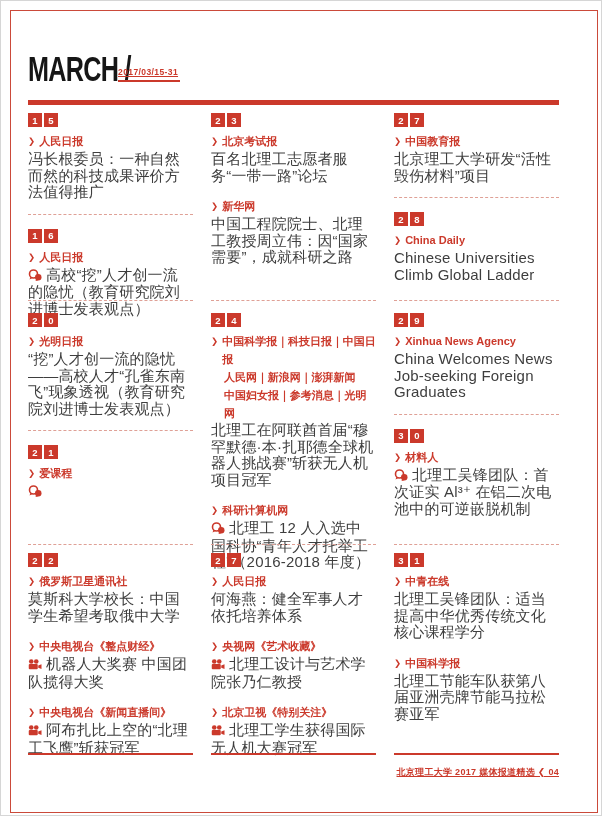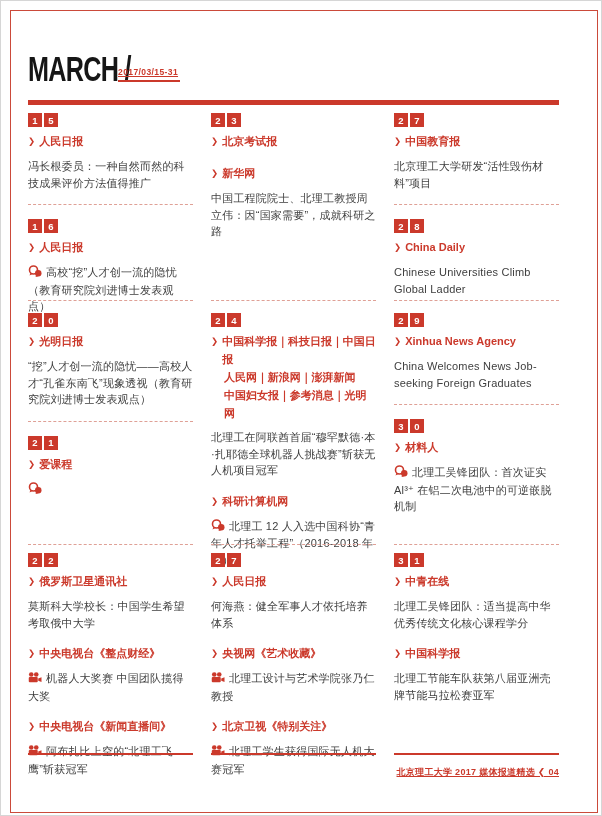--- a/index.html
+++ b/index.html
@@ -33,21 +33,21 @@
   .day{display:flex;gap:2px;margin-bottom:5px;}
   .day span{
     width:14px;height:14px;background:#cb392b;color:#fff;font-size:9.5px;font-weight:700;
     display:flex;align-items:center;justify-content:center;
   }
   .section + .section{margin-top:13px;padding-top:14px;border-top:1px dashed #dfa096;}
   .group + .group{margin-top:13px;}
   .source{color:#cb392b;font-size:11px;font-weight:700;line-height:18px;display:flex;align-items:baseline;}
   .source .arrow{font-size:8.5px;margin-right:4px;flex:0 0 auto;position:relative;top:-1px;}
   .source.cont{padding-left:13px;}
-  .item{margin:7px 0 0;color:#3e3e3e;font-size:11px;line-height:16.5px;letter-spacing:0.2px;}
+  .item{margin:0 0 0;color:#3e3e3e;font-size:15px;line-height:16.5px;letter-spacing:0.2px;}
   .item .icn{display:inline-block;vertical-align:-1px;margin-right:4px;}
   .footer{
     position:absolute;right:43px;top:766px;color:#cb392b;font-size:9px;font-weight:700;letter-spacing:0.3px;text-decoration:underline;
   }
 </style>
 </head>
 <body>
 
 <div class="page">
   <div class="frame"></div>
@@ -94,20 +94,21 @@
         <div class="section">
           <div class="day">
             <span>2</span>
             <span>3</span>
           </div>
           <div class="group">
             <div class="source">
               <span class="arrow">❯</span>
               <span>北京考试报</span>
             </div>
+            <p class="item"><span>百名北理工志愿者服务“一带一路”论坛</span></p>
           </div>
           <div class="group">
             <div class="source">
               <span class="arrow">❯</span>
               <span>新华网</span>
             </div>
             <p class="item"><span>中国工程院院士、北理工教授周立伟：因“国家需要”，成就科研之路</span></p>
           </div>
         </div>
       </div>

